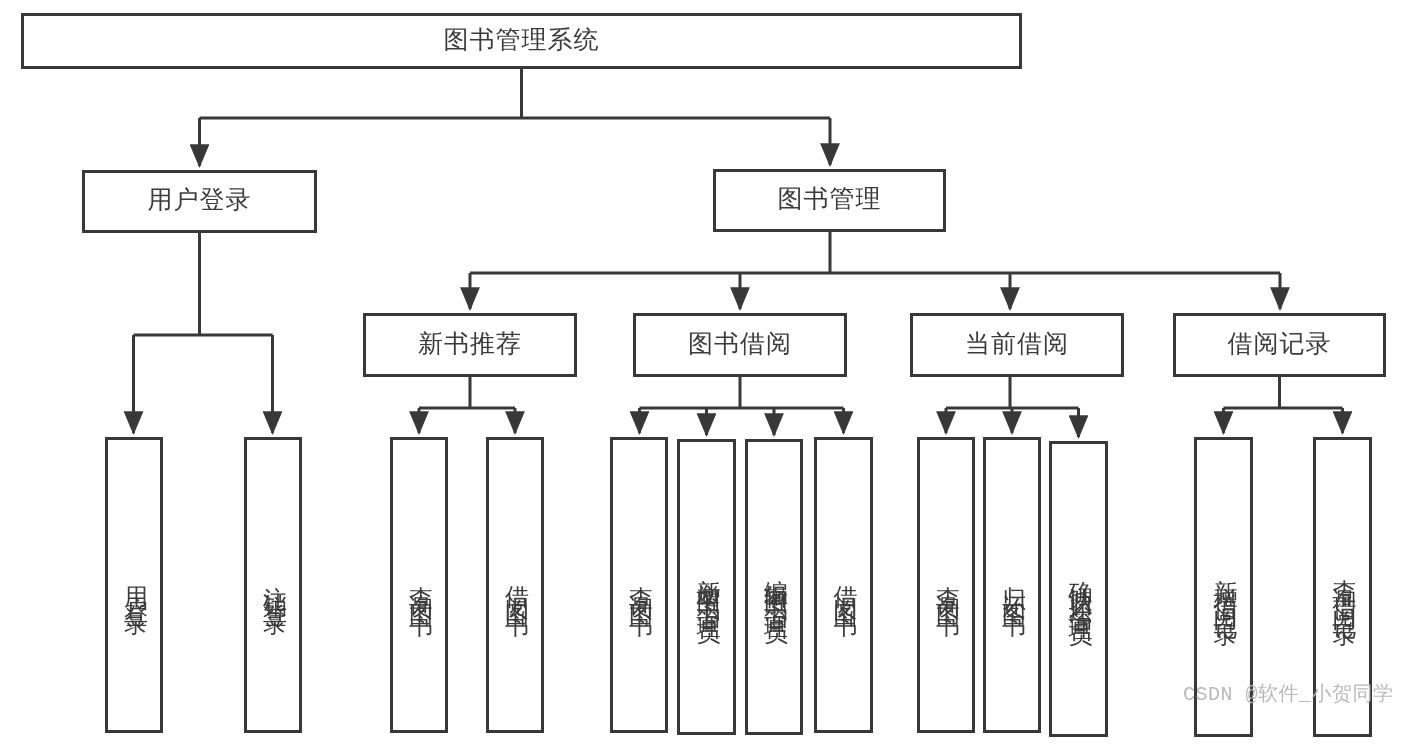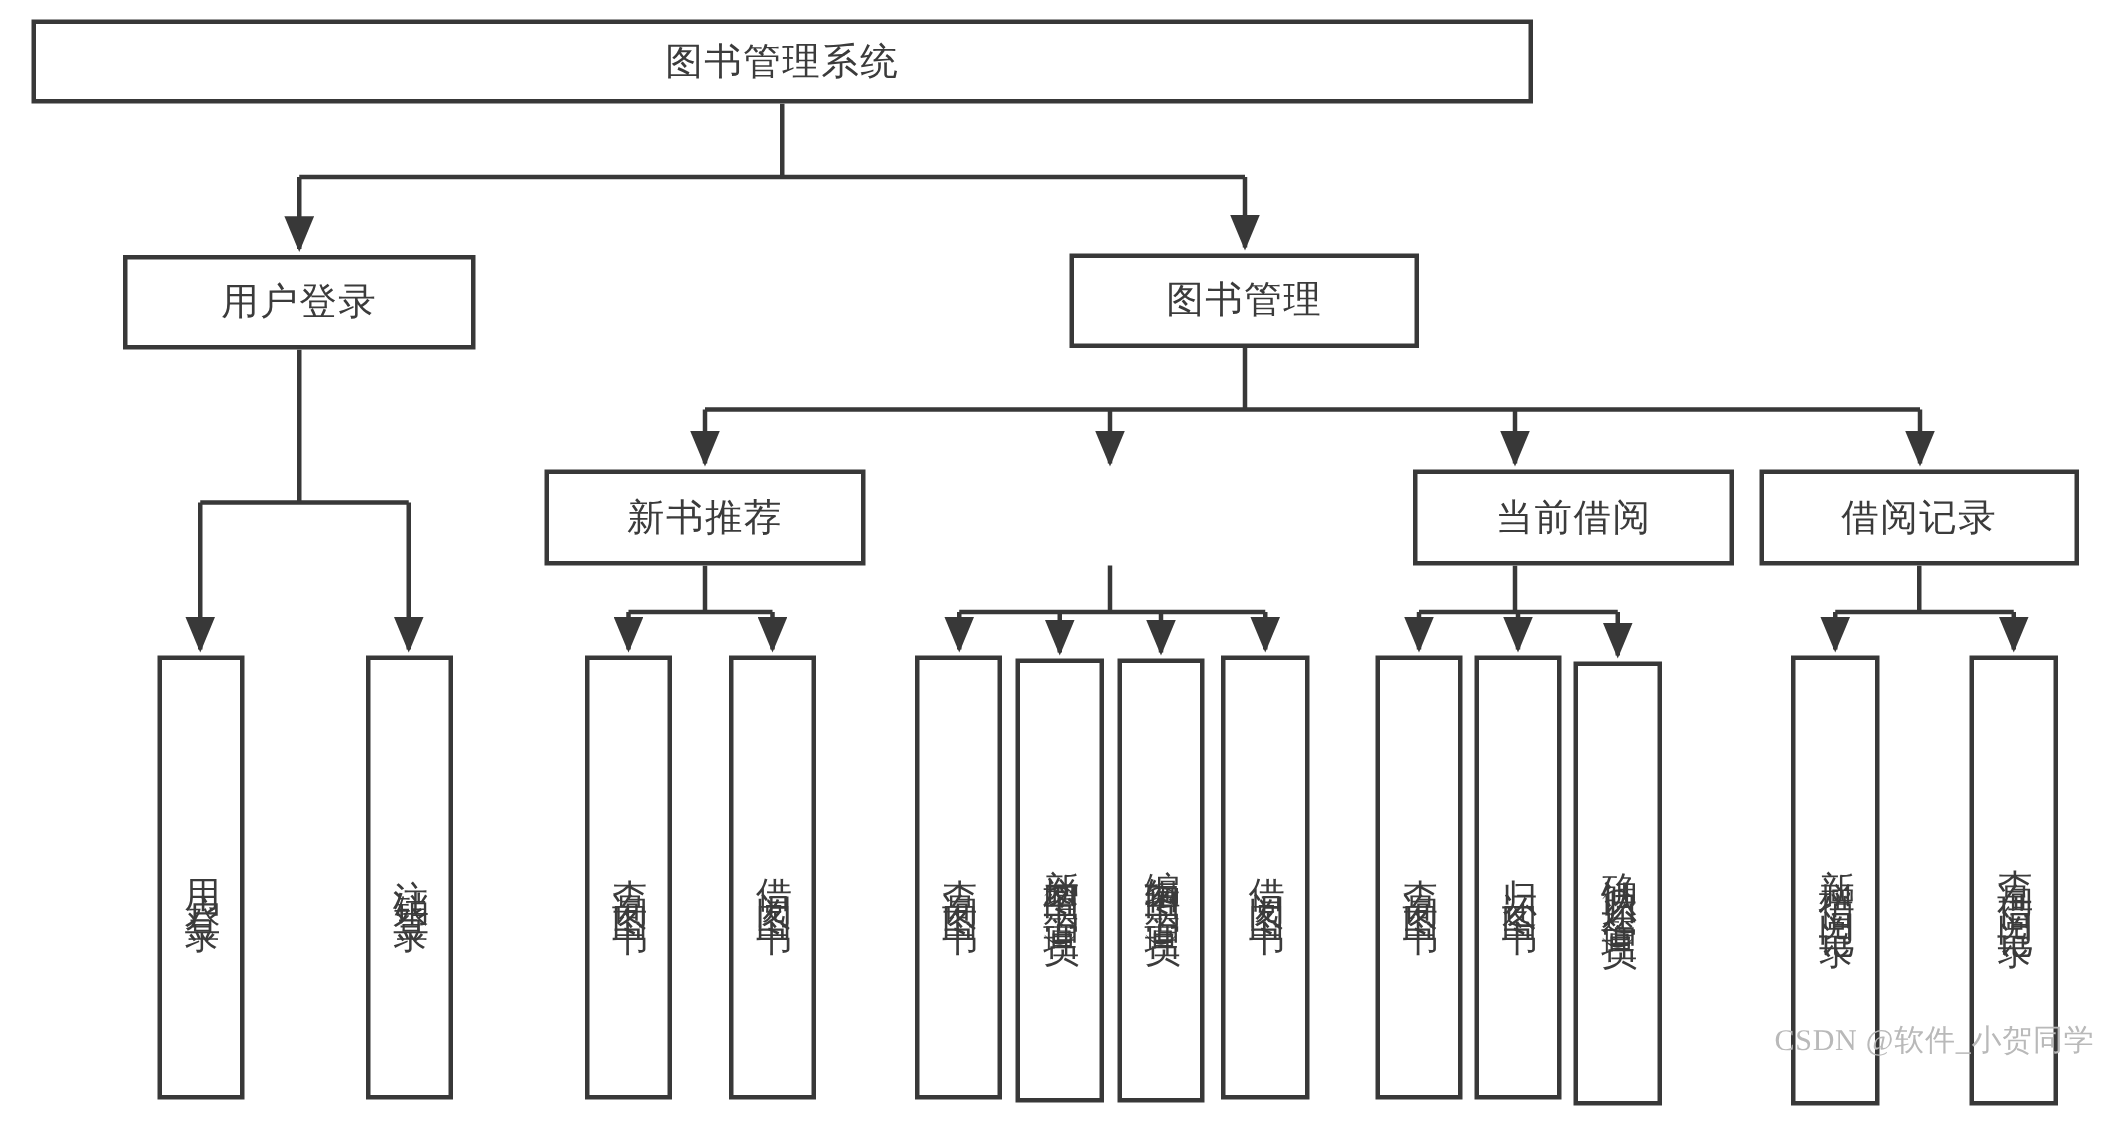--- a/index.html
+++ b/index.html
@@ -6,21 +6,21 @@
     --line:#383838;
     --text:#3b3b3b;
     --bg:#ffffff;
     --wm:#b9b9b9;
   }
   html,body{margin:0;padding:0;background:var(--bg);}
   .stage{
     position:relative;
     width:1405px;height:747px;
     background:var(--bg);
-    font-family:Liberation Serif, serif;
+    font-family:Liberation Mono, monospace;
     overflow:hidden;
     border-radius:10px;
   }
   svg.connectors{position:absolute;left:0;top:0;}
   .node{
     position:absolute;
     box-sizing:border-box;
     border:3px solid var(--line);
     background:var(--bg);
     color:var(--text);
@@ -92,21 +92,22 @@
     <line x1="1223.5" y1="408" x2="1223.5" y2="433" marker-end="url(#arw)"></line>
     <line x1="1342.5" y1="408" x2="1342.5" y2="433" marker-end="url(#arw)"></line>
   </svg>
 
   <div class="node" style="left:21px;top:13px;width:1001px;height:56px;">图书管理系统</div>
 
   <div class="node" style="left:82px;top:170px;width:235px;height:63px;">用户登录</div>
   <div class="node" style="left:363px;top:313px;width:214px;height:64px;">新书推荐</div>
 
   <div class="node" style="left:713px;top:169px;width:233px;height:63px;">图书管理</div>
-  <div class="node" style="left:942px;top:313px;width:214px;height:64px;">当前借阅</div>
+  <div class="node" style="left:633px;top:313px;width:214px;height:64px;">图书借阅</div>
+  <div class="node" style="left:910px;top:313px;width:214px;height:64px;">当前借阅</div>
   <div class="node" style="left:1173px;top:313px;width:213px;height:64px;">借阅记录</div>
 
   <div class="node vert" style="left:105px;top:437px;width:58px;height:296px;">用户登录</div>
   <div class="node vert" style="left:244px;top:437px;width:58px;height:296px;">注销登录</div>
 
   <div class="node vert" style="left:390px;top:437px;width:58px;height:296px;">查询图书</div>
   <div class="node vert" style="left:486px;top:437px;width:58px;height:296px;">借阅图书</div>
 
   <div class="node vert" style="left:610px;top:437px;width:58px;height:296px;">查询图书</div>
   <div class="node vert tight" style="left:677px;top:439px;width:59px;height:296px;">新增图书（管理员）</div>

